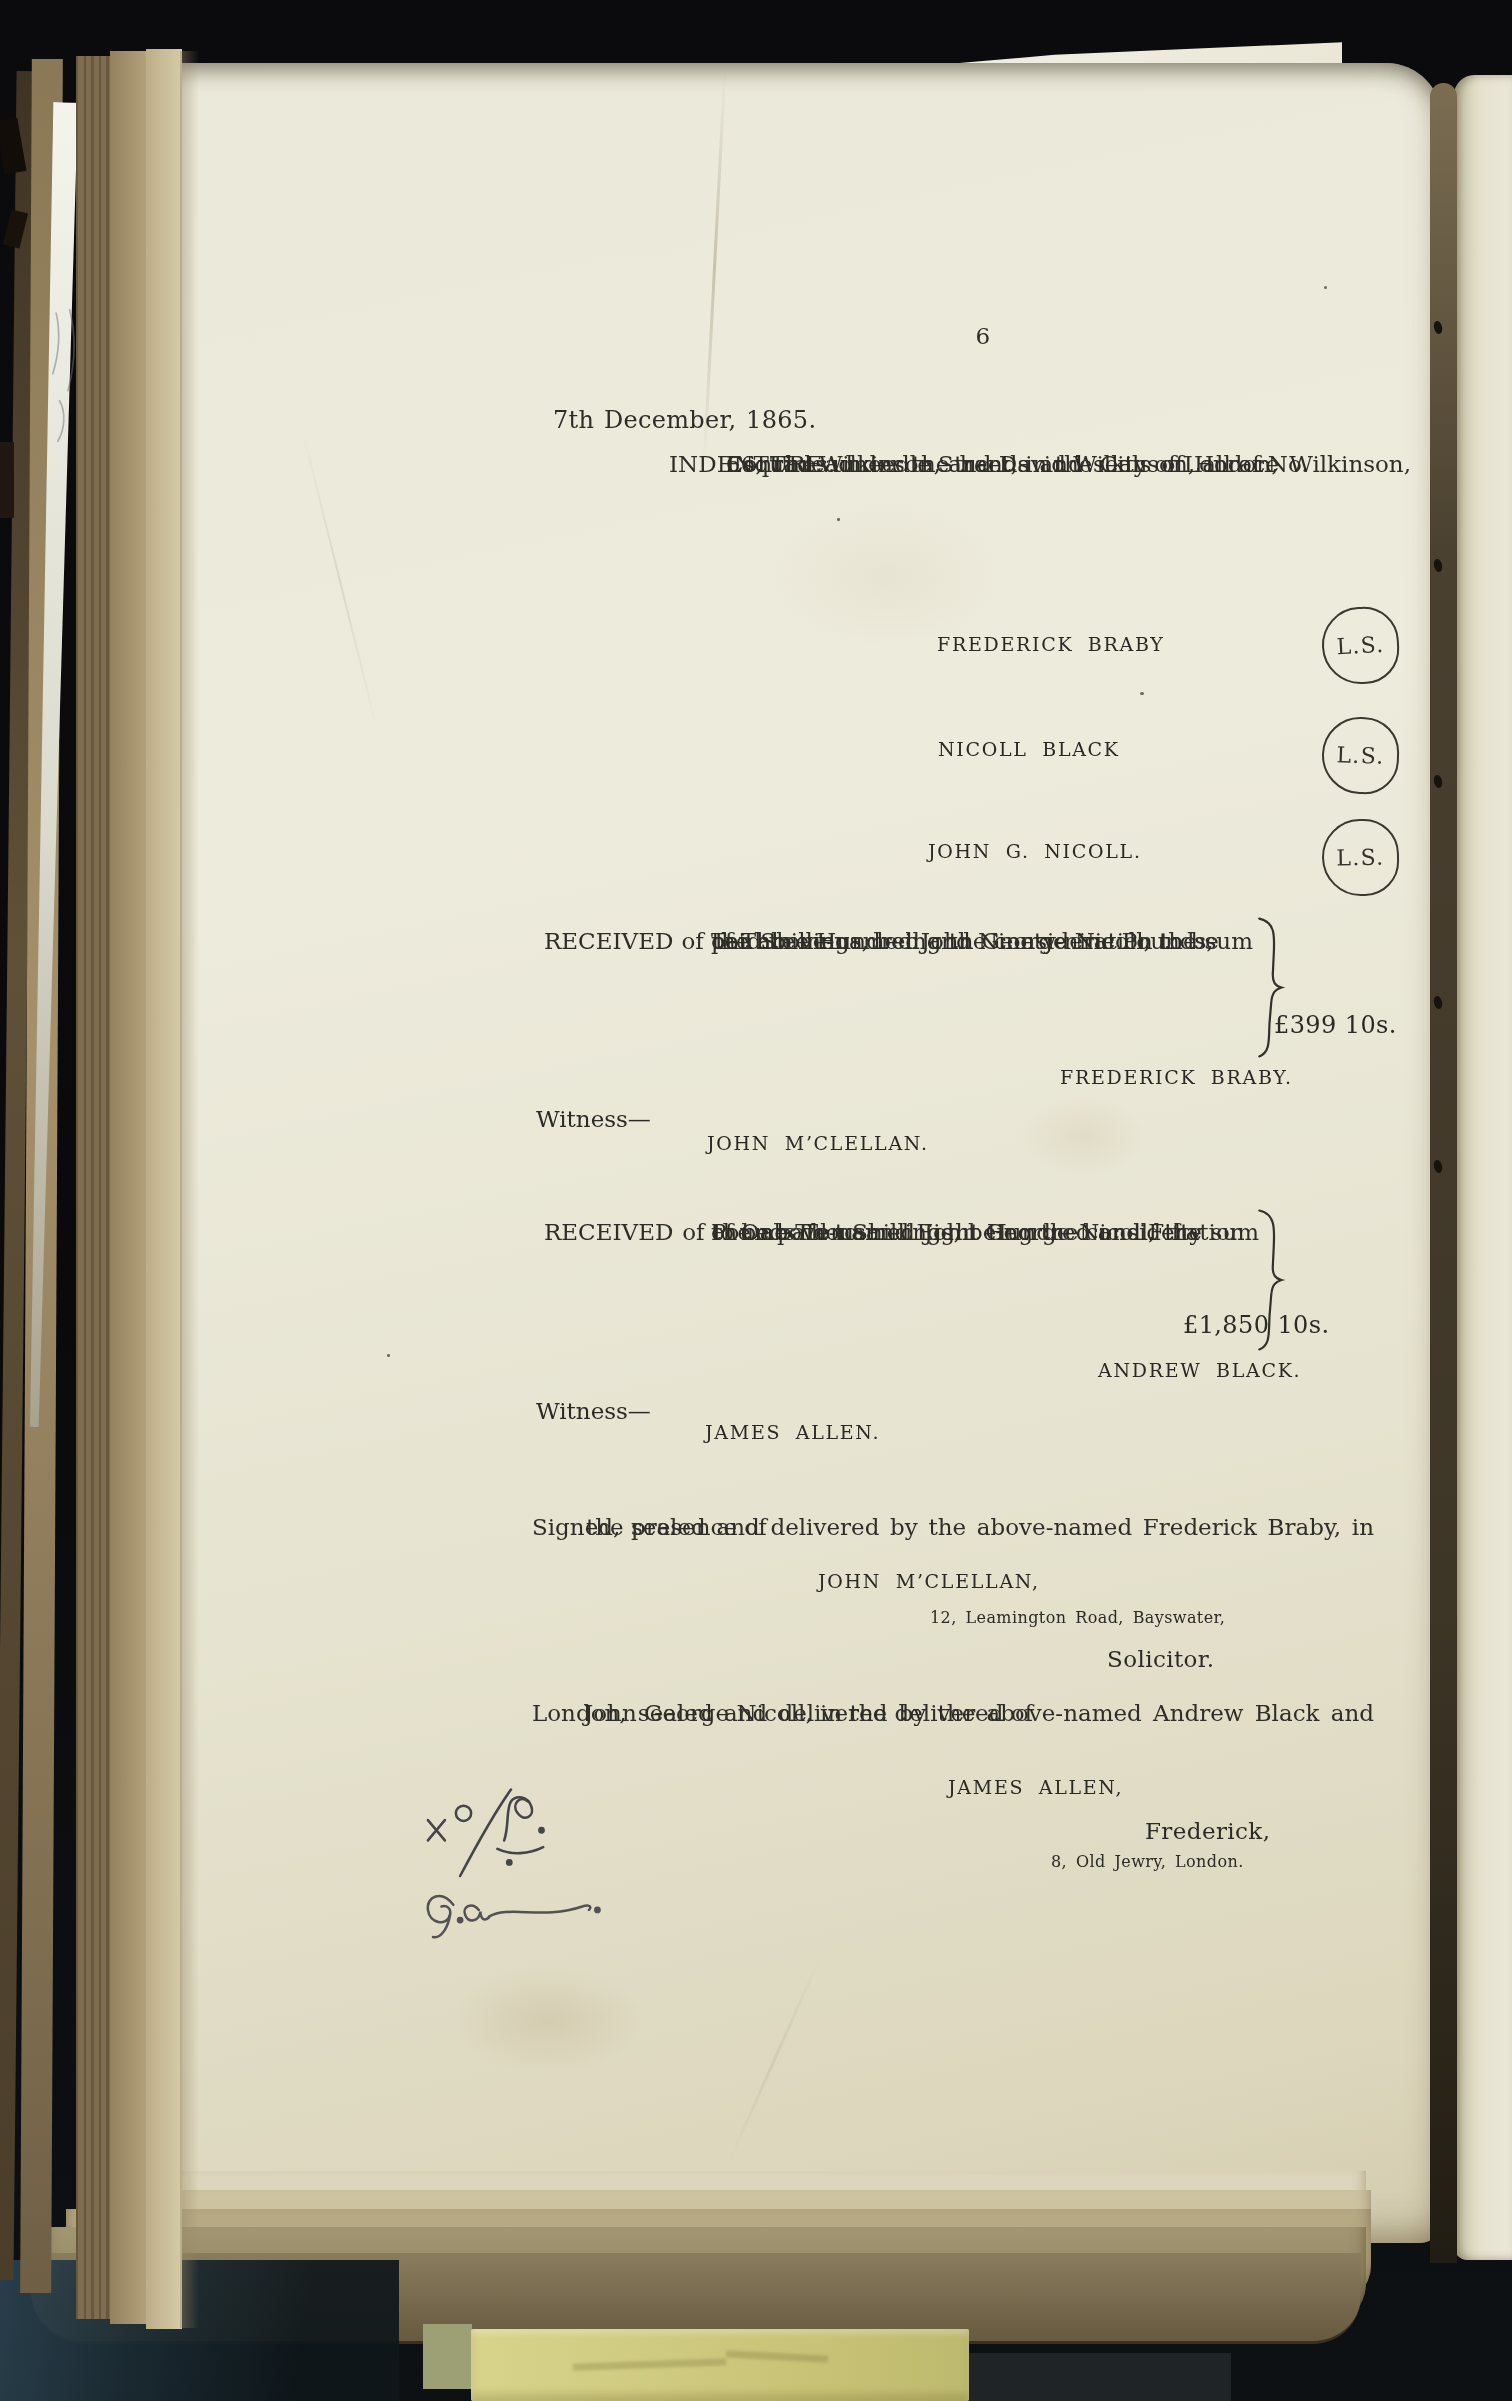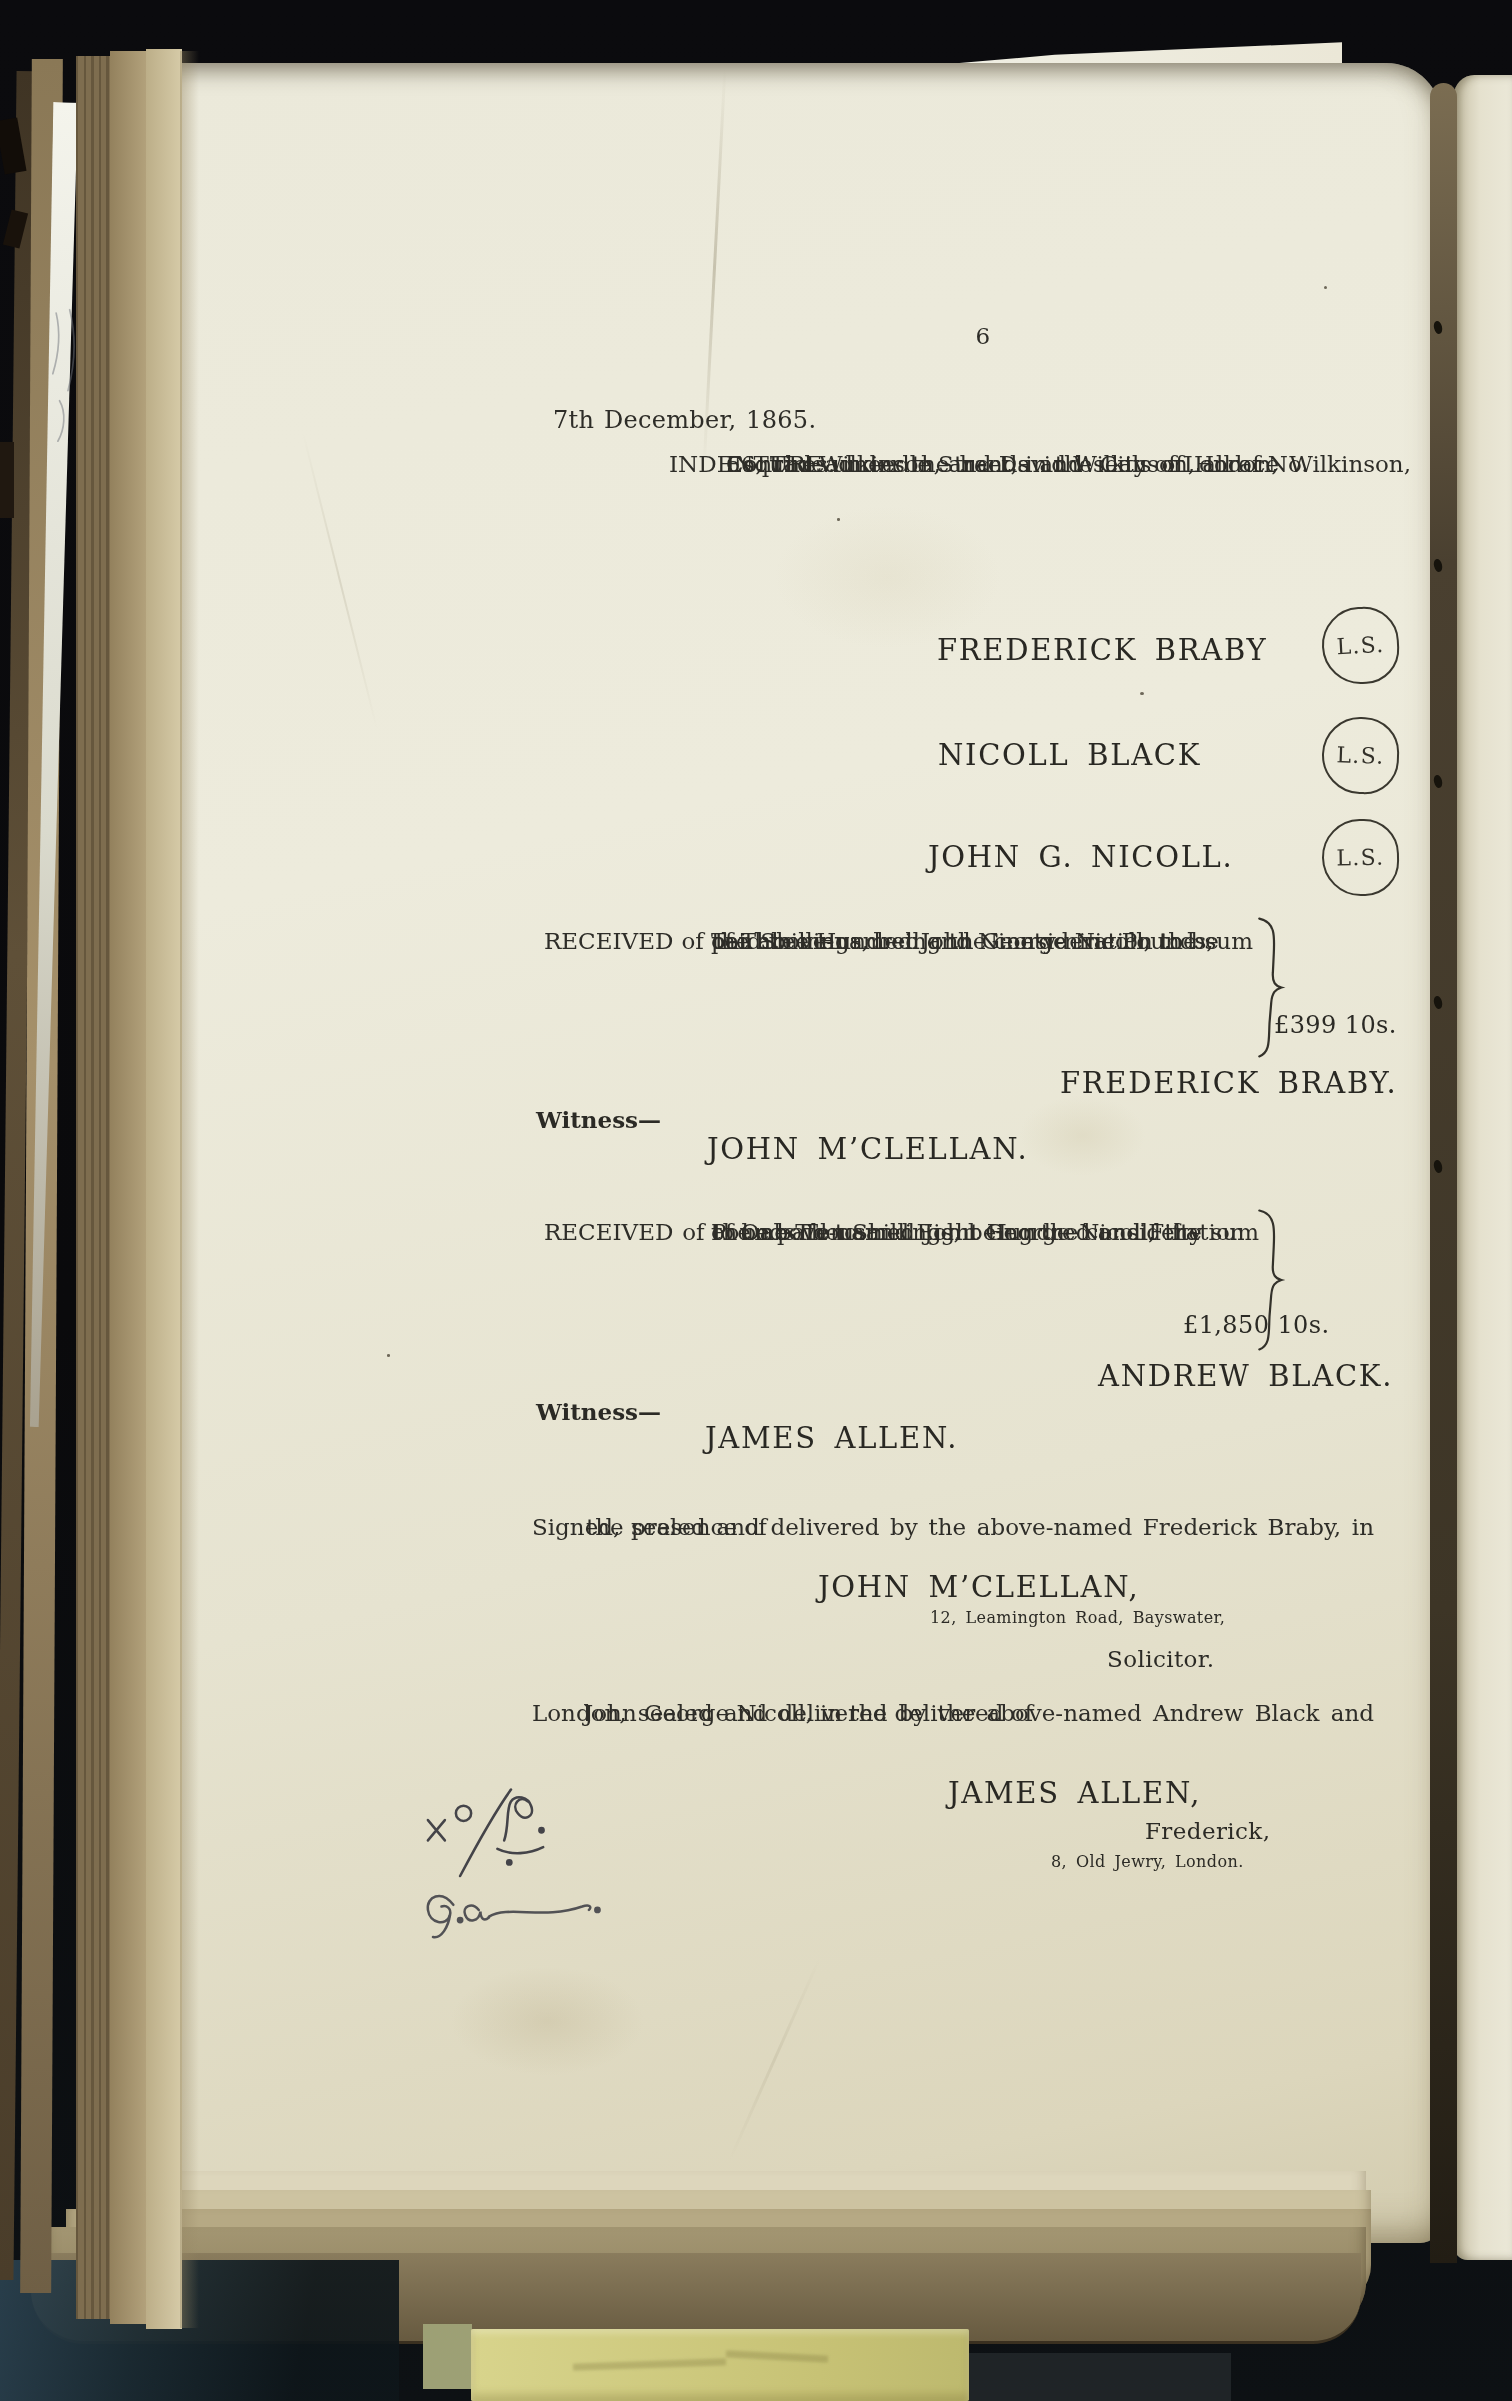--- a/index.html
+++ b/index.html
@@ -86,26 +86,26 @@
   .indenture{left:599px;top:383px;width:686px;line-height:37px;}
   .i0{margin-left:-57px;width:742px;}
   .receipt1{left:584px;top:859px;width:542px;line-height:39px;}
   .receipt2{left:584px;top:1150px;width:548px;line-height:39px;}
   .r0{margin-left:-167px;width:709px;}
   .r0b{margin-left:-167px;width:715px;}
   .att1{left:459px;top:1446px;width:788px;line-height:37px;}
   .a0{margin-left:-54px;width:842px;}
   .att2{left:457px;top:1632px;width:790px;line-height:37px;}
   .a0b{margin-left:-52px;width:842px;}
-  .name{font-size:29px;letter-spacing:1.7px;word-spacing:6.8px;color:#292823;white-space:nowrap;}
+  .name{font-size:19px;letter-spacing:1.7px;word-spacing:6.8px;color:#292823;white-space:nowrap;}
   .seal{width:73px;height:73px;border:2.1px solid #3a382f;border-radius:52% 48% 47% 53%;
     display:flex;align-items:center;justify-content:center;left:1195px;}
   .seal span{font-size:22px;letter-spacing:1.3px;color:#33312a;}
   .amount{font-size:24px;letter-spacing:0.4px;white-space:nowrap;margin-top:30px;}
-  .witlbl{font-size:23px;white-space:nowrap;font-weight:bold;}
+  .witlbl{font-size:23px;white-space:nowrap;}
   .ital{font-size:23px;white-space:nowrap;letter-spacing:0.4px;}
   .addr{font-size:16px;white-space:nowrap;letter-spacing:0.4px;word-spacing:3.4px;}
   svg{position:absolute;overflow:visible;}
 </style>
 </head>
 <body>
 
 <div id="canvas">
 
   <div class="top-page"></div>

